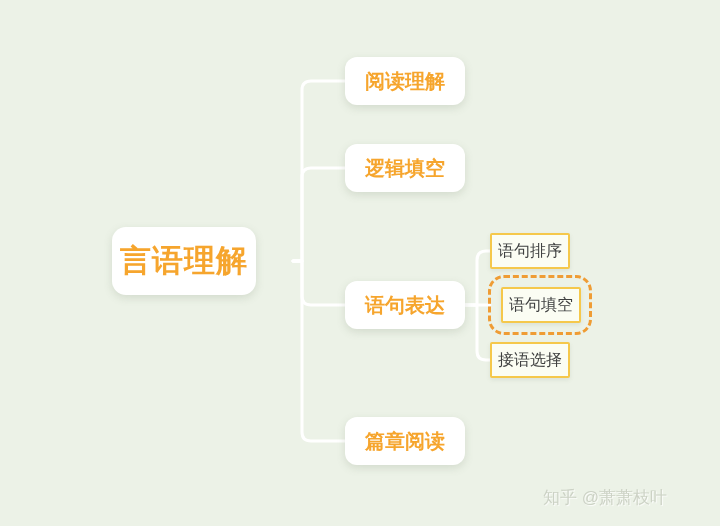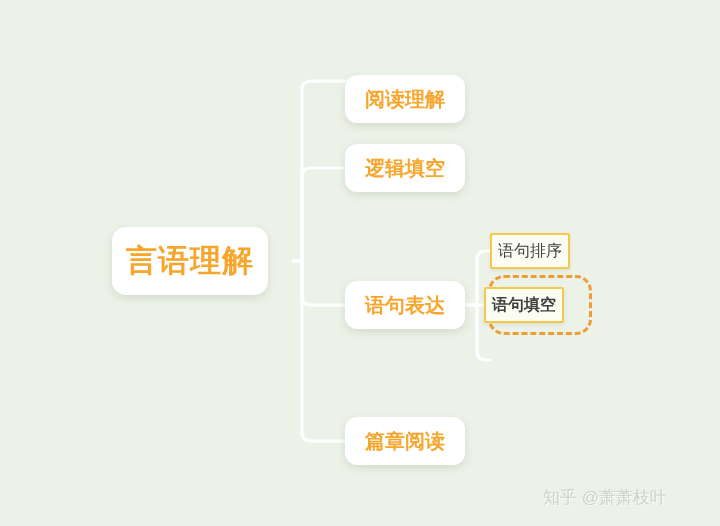--- a/index.html
+++ b/index.html
@@ -15,49 +15,49 @@
   .node {
     position: absolute; z-index: 2;
     display: flex; align-items: center; justify-content: center;
     background: var(--node-background, #fff);
     border-radius: 14px;
     box-shadow: 0 3px 8px rgba(100,115,90,0.18);
     box-sizing: border-box;
     white-space: nowrap;
   }
   .root {
-    left: 112px; top: 227px; width: 156px; height: 68px;
+    left: 112px; top: 227px; width: 144px; height: 68px;
     font-size: 31px; font-weight: bold;
     color: var(--accent-orange, #f6a52d);
     letter-spacing: 1px;
   }
   .branch {
     width: 120px; height: 48px; border-radius: 12px;
     font-size: 20px; font-weight: bold;
     color: var(--accent-orange, #f6a52d);
   }
-  .b1 { left: 345px; top: 75px; }
+  .b1 { left: 345px; top: 57px; }
   .b2 { left: 345px; top: 144px; }
   .b3 { left: 345px; top: 281px; }
   .b4 { left: 345px; top: 417px; }
   .leaf {
     position: absolute; z-index: 2;
     display: flex; align-items: center; justify-content: center;
     width: 80px; height: 36px;
     background: var(--leaf-background, #fbfdf3);
     border: 2px solid var(--leaf-border-yellow, #f5c84b);
     border-radius: 2px;
     box-sizing: border-box;
     font-size: 16px;
     color: var(--leaf-text, #3f4040);
     box-shadow: 0 2px 4px rgba(100,115,90,0.12);
     white-space: nowrap;
   }
   .l1 { left: 490px; top: 233px; }
-  .l2 { left: 484px; top: 287px; font-weight: bold; }
+  .l2 { left: 501px; top: 287px; }
   .l3 { left: 490px; top: 342px; }
   .dash {
     position: absolute; z-index: 1;
     left: 488px; top: 275px; width: 104px; height: 60px;
     border: 3px dashed var(--highlight-dash-orange, #ef9c34);
     border-radius: 16px;
     box-sizing: border-box;
   }
   .watermark {
     position: absolute; z-index: 3;
@@ -94,16 +94,17 @@
   <div class="node branch b2">逻辑填空</div>
 
   <div class="node branch b4">篇章阅读</div>
 
   <div class="dash"></div>
 
   <div class="leaf l1">语句排序</div>
 
   <div class="leaf l2">语句填空</div>
 
+  <div class="leaf l3">接语选择</div>
 
   <div class="watermark">知乎 @萧萧枝叶</div>
 
 </div>
 
 </body></html>

